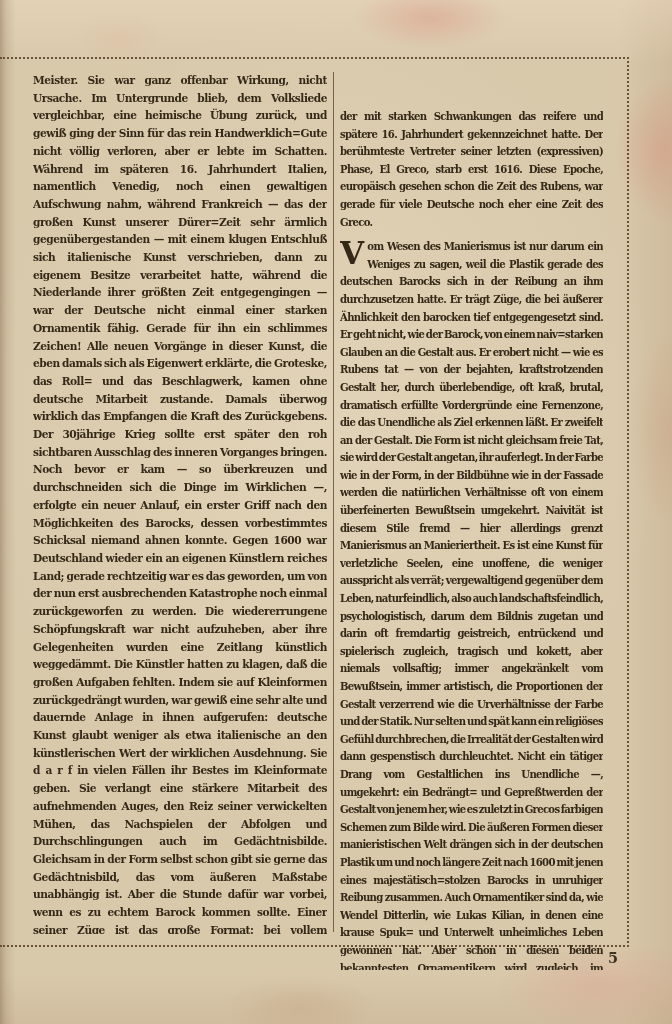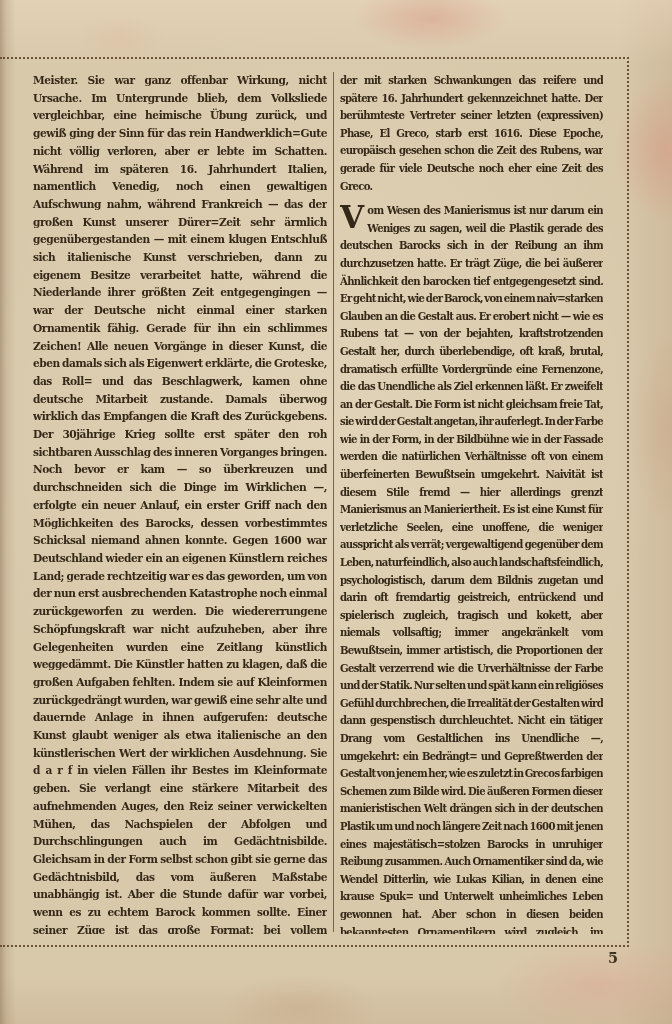--- a/index.html
+++ b/index.html
@@ -42,21 +42,21 @@
     hyphens:auto; -webkit-hyphens:auto;
   }
   .col-left{
     width:294px;
     font-size:10.6px; line-height:17.7px;
     letter-spacing:-0.45px; word-spacing:-1px;
   }
   .col-right{
     width:263px;
     font-size:10.1px; line-height:17.6px;
-    letter-spacing:-0.7px; word-spacing:-1.6px;
+    letter-spacing:-0.7px; word-spacing:-1.6px;margin-top:36px;
   }
   .divider{
     width:1px; height:860px;
     background:rgba(84,64,40,0.75);
     margin:0 6px 0 6px; flex:none;
   }
   .para{margin:0 0 7px 0;}
   .dropcap{
     float:left;
     font-size:31px; line-height:26px;

